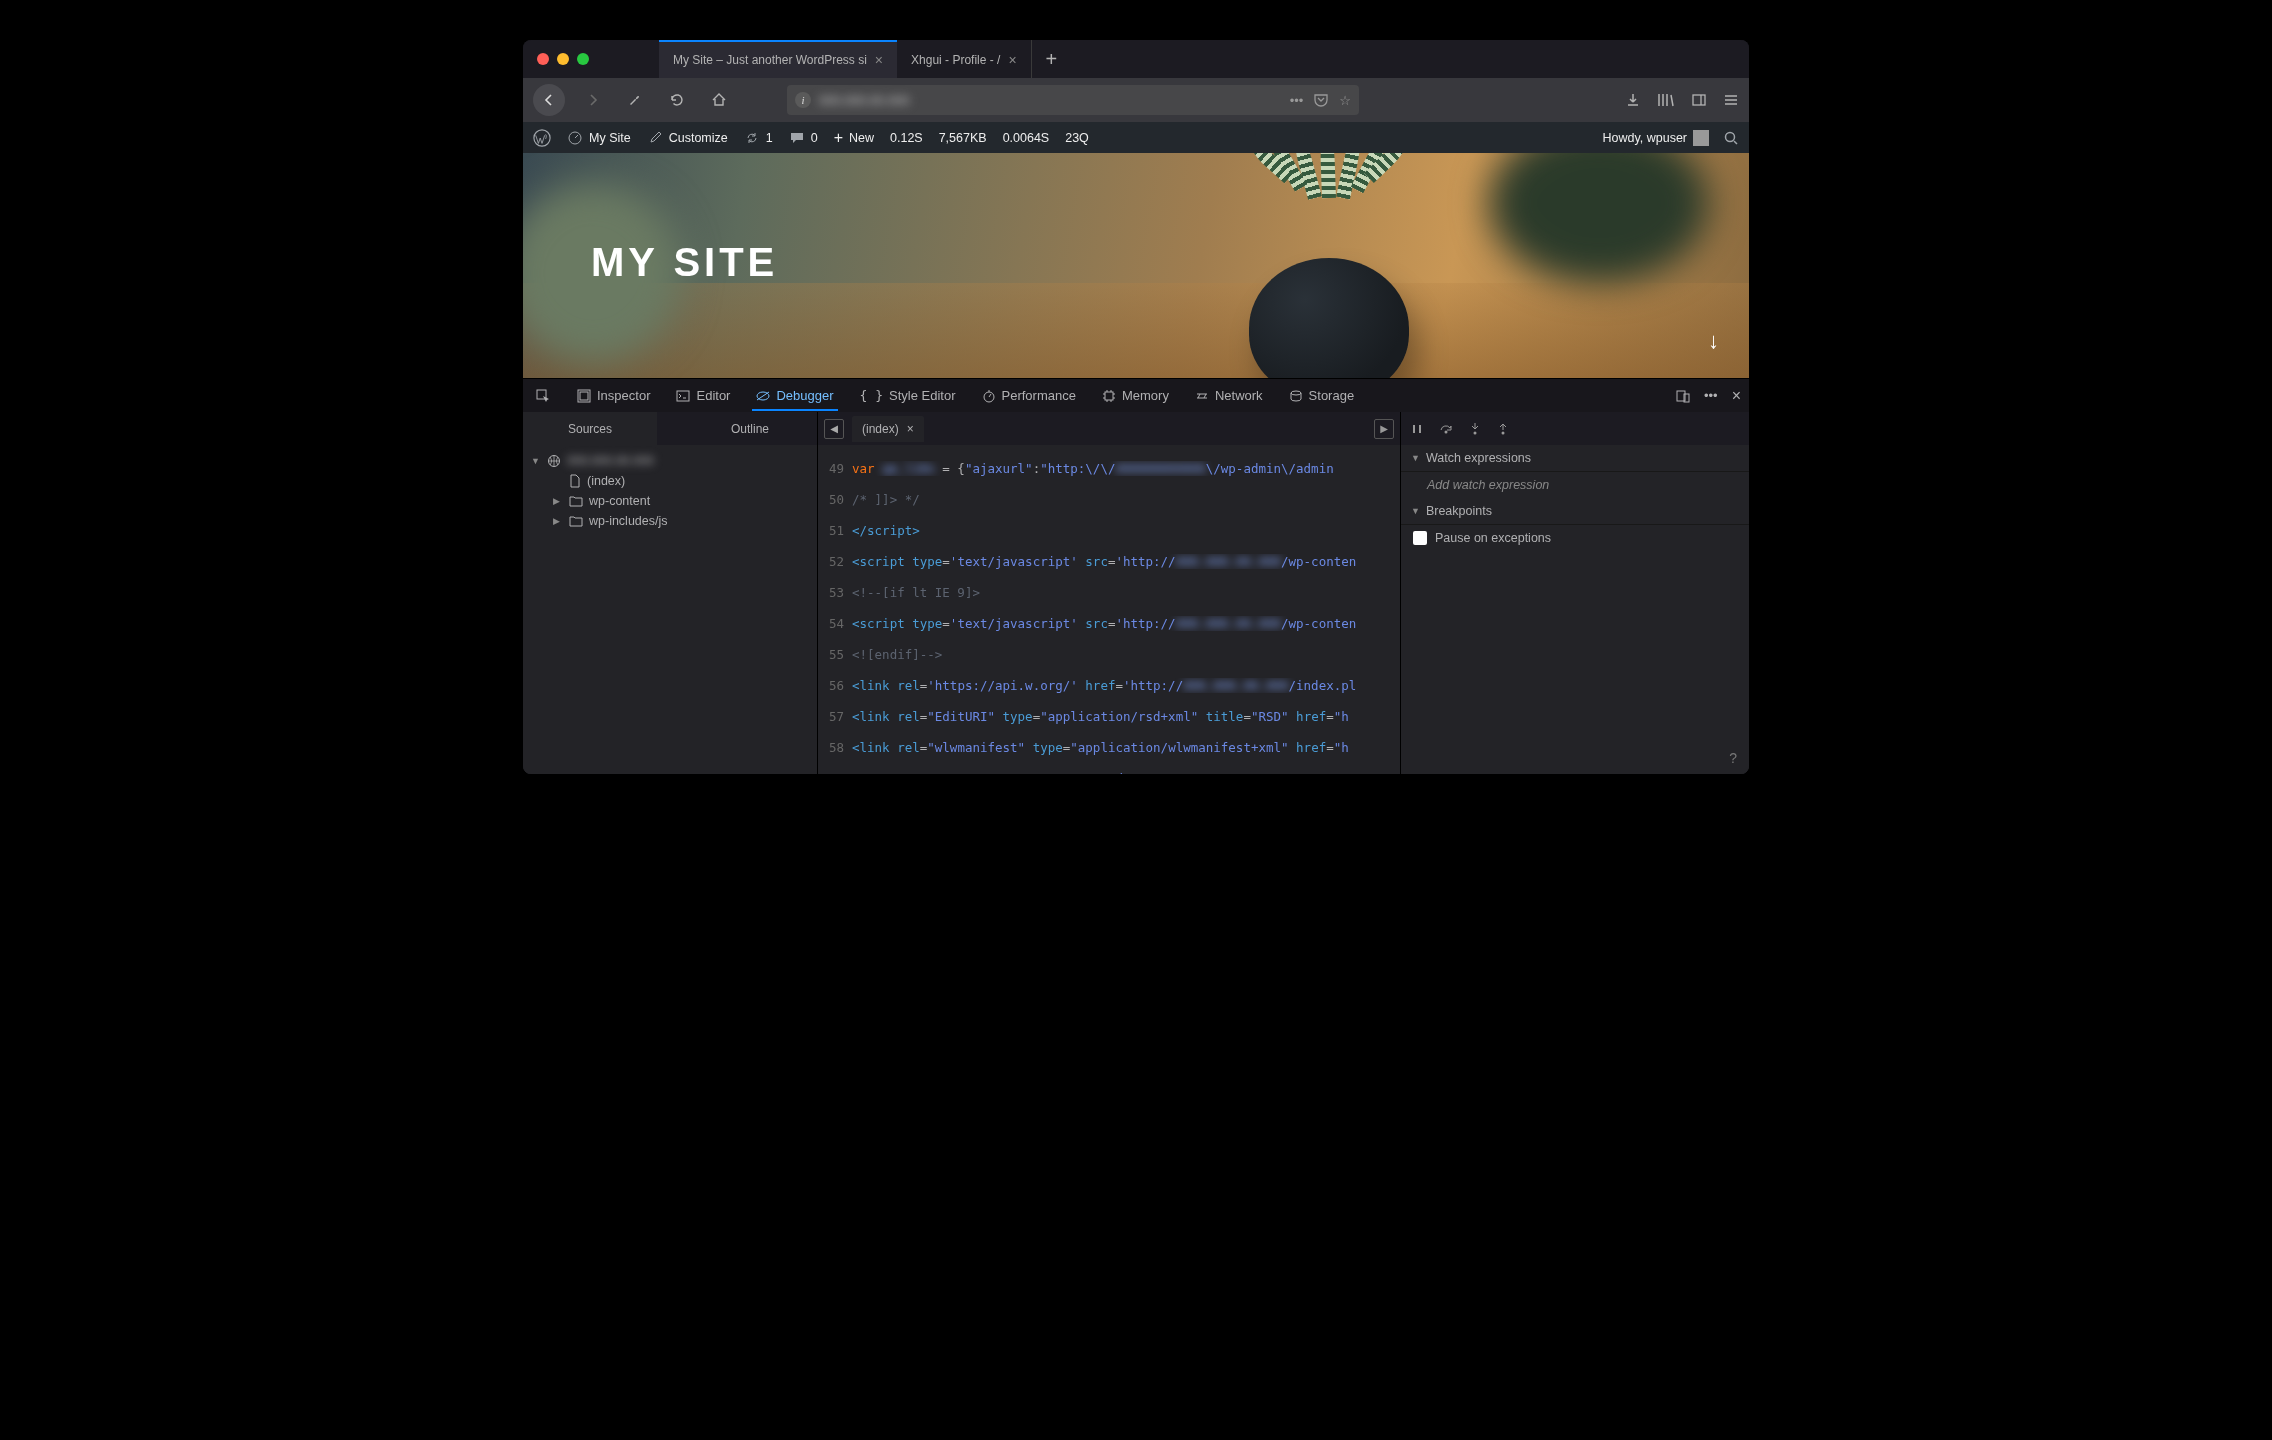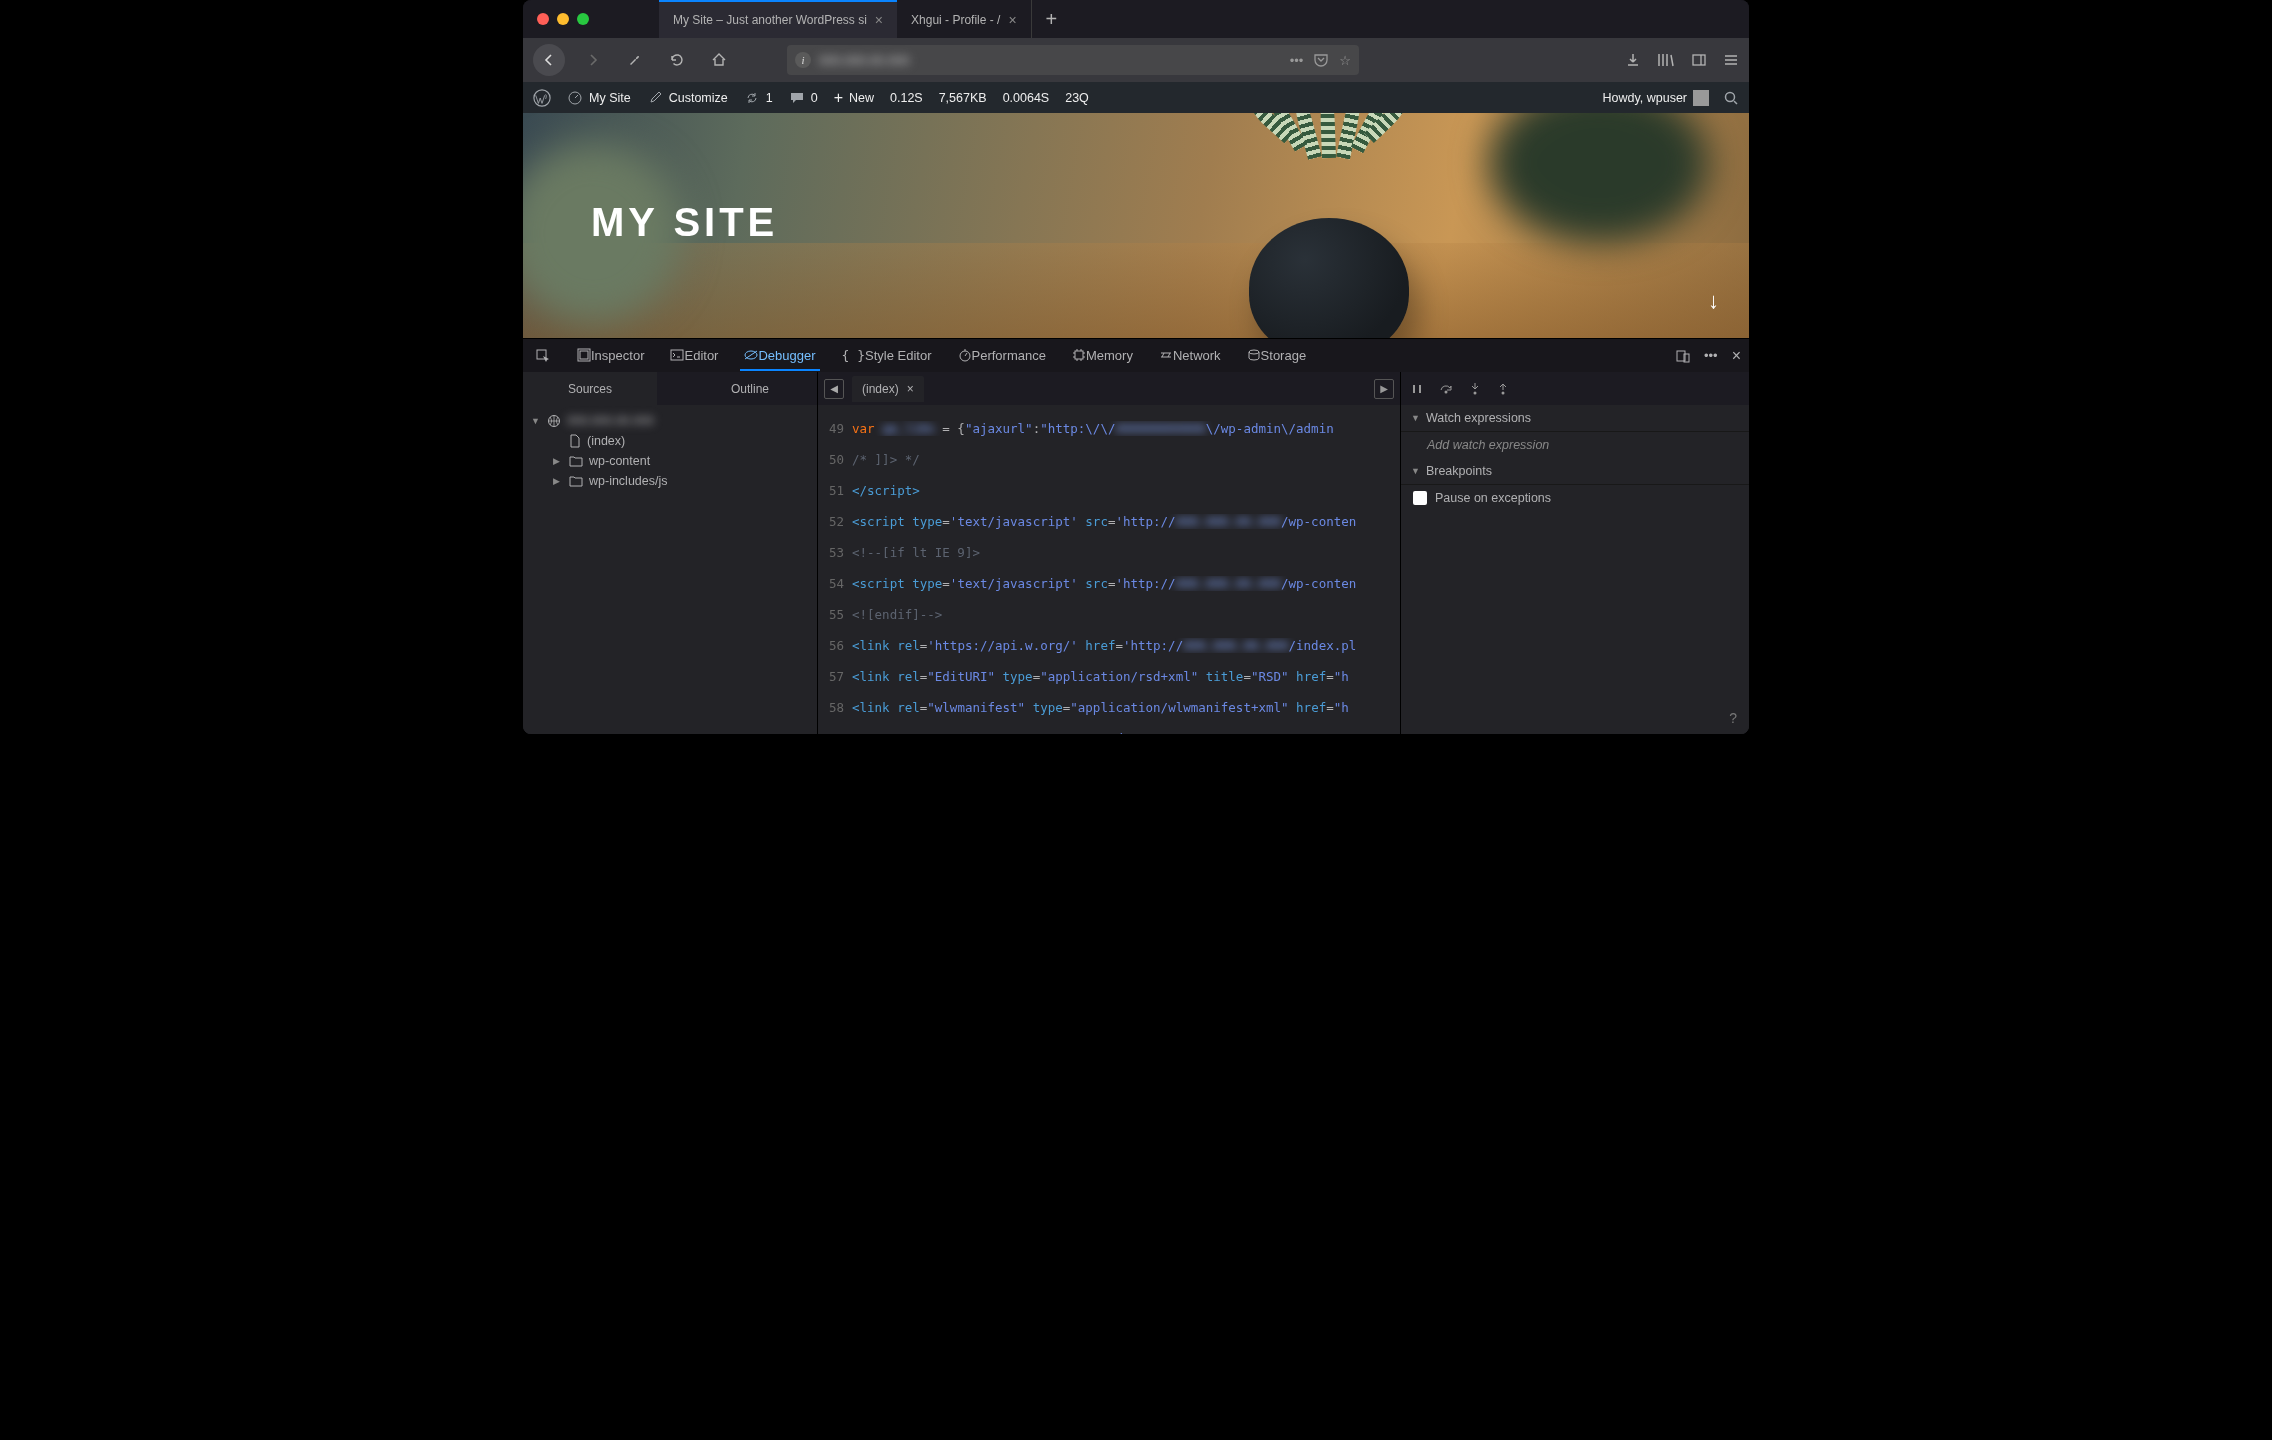--- a/index.html
+++ b/index.html
@@ -1,17 +1,17 @@
 <!DOCTYPE html>
 <html><head>
 <meta charset="utf-8">
 <style>
 * { margin: 0; padding: 0; box-sizing: border-box; }
 body { background: #000; font-family: -apple-system, BlinkMacSystemFont, "Segoe UI", sans-serif; width: 2272px; height: 1440px; display: flex; align-items: flex-start; justify-content: center; }
-.scale-wrap { transform: scale(1); transform-origin: top center; }
+.scale-wrap { transform: scale(1); transform-origin: top center; padding-top: 40px; }
 .window { width: 1226px; height: 734px; background: #1c1b22; border-radius: 8px; overflow: hidden; box-shadow: 0 20px 60px rgba(0,0,0,0.6); display: flex; flex-direction: column; }
 
 
 .titlebar { height: 38px; background: #1c1b22; display: flex; align-items: stretch; padding-left: 14px; }
 .traffic { display: flex; align-items: center; gap: 8px; margin-right: 70px; }
 .traffic span { width: 12px; height: 12px; border-radius: 50%; display: inline-block; }
 .t-red { background: #ff5f57; }
 .t-yellow { background: #febc2e; }
 .t-green { background: #28c840; }
 .tabs { display: flex; align-items: stretch; }
@@ -44,21 +44,21 @@
 .hero .leaves { position: absolute; top: -50px; left: 55px; width: 110px; height: 130px; }
 .hero .leaf { position: absolute; width: 14px; height: 70px; background: repeating-linear-gradient(0deg, #365a3e 0 4px, #c8d8b8 4px 8px); border-radius: 50% 50% 0 0; transform-origin: bottom center; }
 .hero .table-edge { position: absolute; bottom: 0; left: 0; right: 0; height: 95px; background: linear-gradient(180deg, rgba(180,130,70,0.3) 0%, rgba(140,95,45,0.6) 100%); }
 .hero .blob { position: absolute; filter: blur(18px); border-radius: 50%; }
 .hero h1 { color: #fff; font-size: 40px; letter-spacing: 4px; font-weight: 800; margin-bottom: 6px; position: relative; z-index: 2; }
 .hero p { color: #eaeaea; font-size: 18px; position: relative; z-index: 2; }
 .hero .scroll { position: absolute; right: 30px; bottom: 24px; color: #fff; font-size: 22px; }
 
 
 .devbar { height: 34px; background: #18171c; border-top: 1px solid #000; display: flex; align-items: center; padding: 0 8px; color: #b1b1b3; font-size: 13px; gap: 18px; }
-.devbar .tool { display: flex; cursor: pointer; padding: 8px 4px; }
+.devbar .tool { display: flex; align-items: center; gap: 6px; cursor: pointer; padding: 8px 4px; }
 .devbar .tool.active { color: #75bfff; border-bottom: 2px solid #0a84ff; padding-bottom: 6px; }
 .devbar .right { margin-left: auto; display: flex; align-items: center; gap: 14px; }
 
 
 .debugger { flex: 1; display: flex; background: #232327; min-height: 0; }
 .left-pane { width: 294px; background: #232327; display: flex; flex-direction: column; }
 .left-tabs { height: 33px; display: flex; background: #1c1b22; gap: 26px; }
 .left-tabs .lt { flex: 1; display: flex; align-items: center; justify-content: center; color: #b1b1b3; font-size: 12px; background: #1c1b22; }
 .left-tabs .lt.active { background: #232327; }
 .tree { padding: 6px 0; color: #b1b1b3; font-size: 12.5px; }

